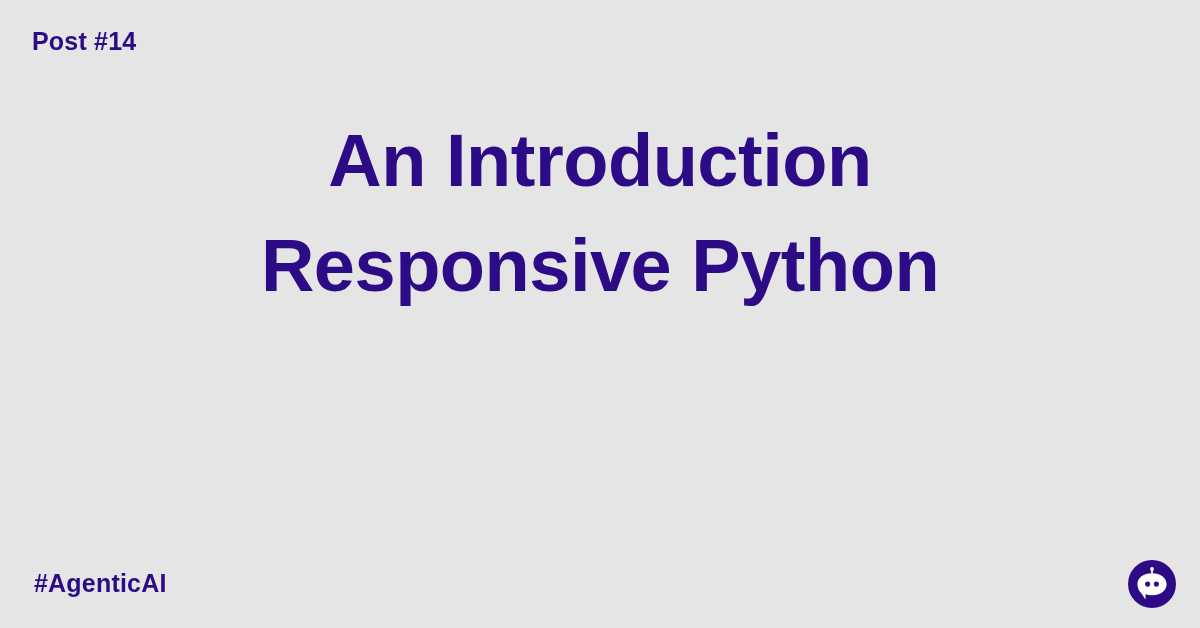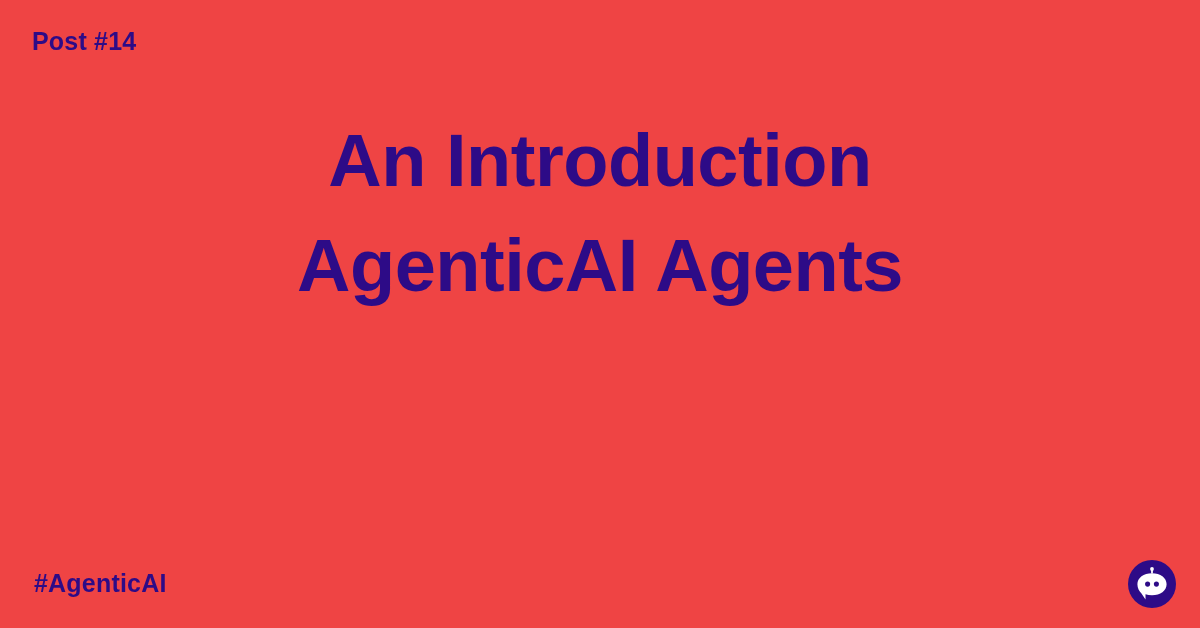--- a/index.html
+++ b/index.html
@@ -10,21 +10,21 @@
     width: 1200px;
     height: 628px;
     overflow: hidden;
     font-family: "Liberation Sans", sans-serif;
   }
 
   #card {
     position: relative;
     width: 1200px;
     height: 628px;
-    background: #ef4444;
+    background: #e5e5e5;
     box-sizing: border-box;
   }
 
   
   #post-counter {
     position: absolute;
     left: 32px;
     top: 29px;
     font-size: 25px;
     font-weight: bold;
@@ -84,21 +84,21 @@
 </style>
 </head>
 <body>
 
 <div id="card">
 
   <div id="post-counter">Post #14</div>
 
   <div id="headline">
     <span class="title-line">An Introduction</span>
-    <span class="title-line">AgenticAI Agents</span>
+    <span class="title-line">Responsive Python</span>
   </div>
 
   <div id="hashtag">#AgenticAI</div>
 
   <div id="brand-logo">
     <svg viewBox="0 0 48 48" xmlns="http://www.w3.org/2000/svg" aria-hidden="true">
       <circle cx="24" cy="24" r="24" fill="#2D0B87"></circle>
 
       <rect x="23.1" y="9.4" width="1.8" height="4.2" rx="0.9" fill="#FFFFFF"></rect>
       <circle cx="24" cy="9.0" r="1.9" fill="#FFFFFF"></circle>

